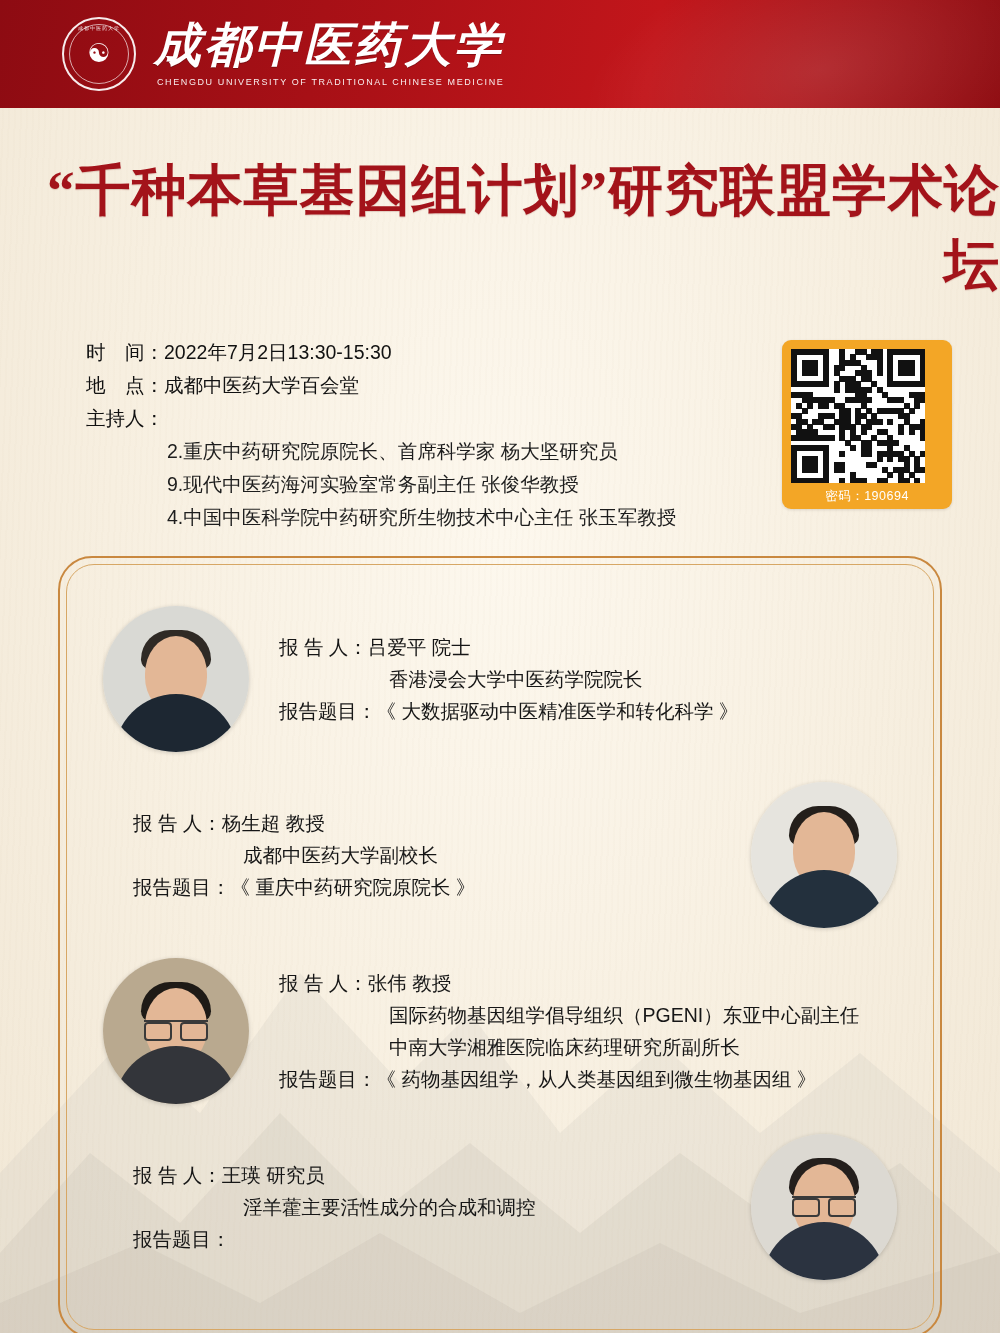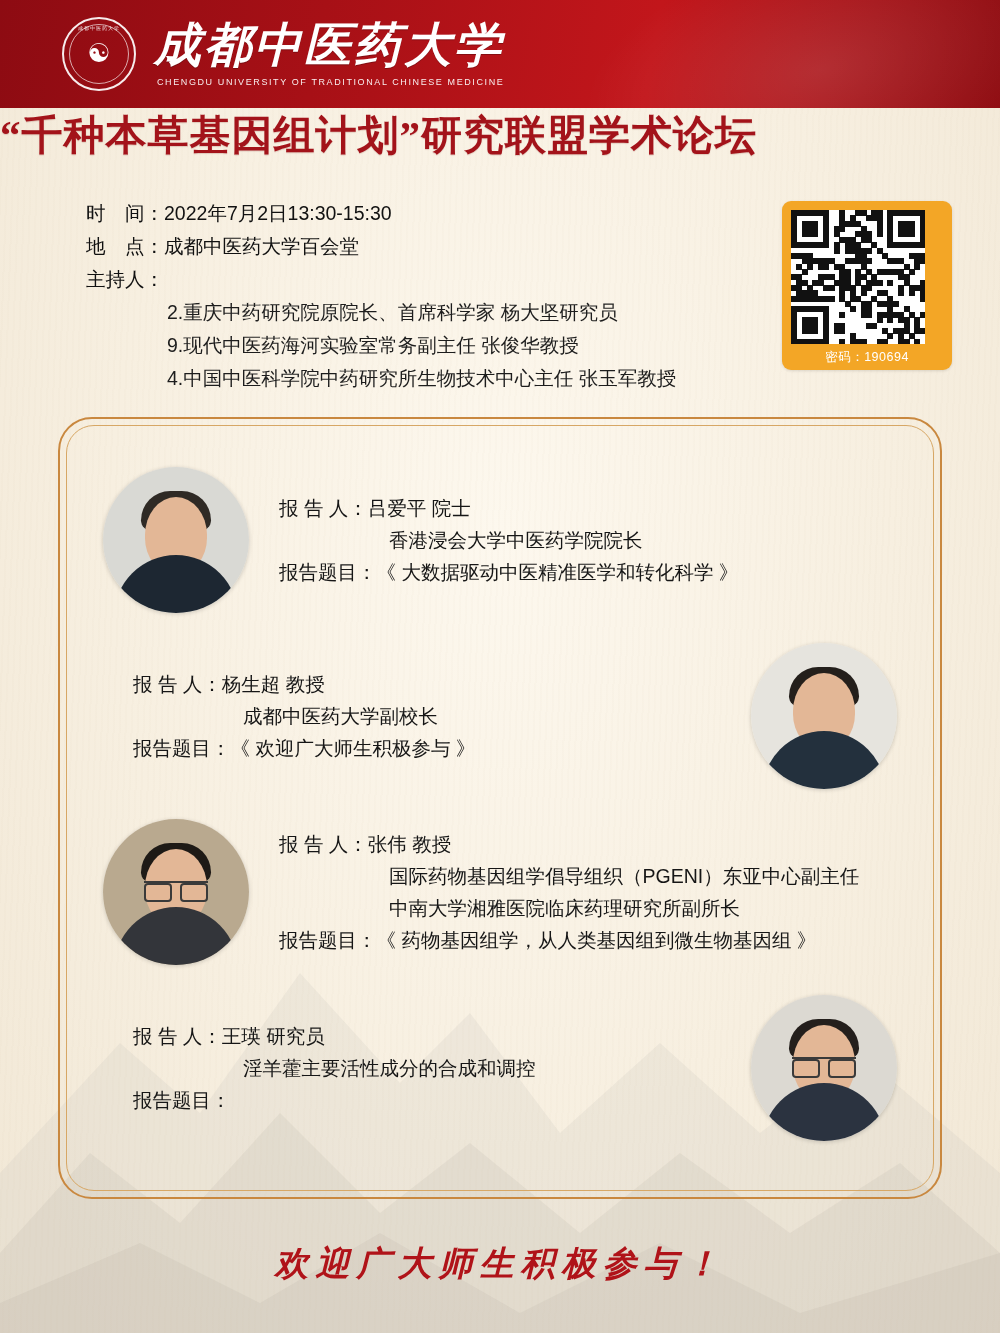--- a/index.html
+++ b/index.html
@@ -112,23 +112,24 @@
     font-size: 9px;
     letter-spacing: 1.6px;
     margin-top: 6px;
     padding-left: 3px;
   }
 
   
   .title {
     position: relative;
     z-index: 3;
-    text-align: left;
+    text-align: right;
+    margin-top: 46px;
     color: #a3131a;
-    font-size: 41px;
+    font-size: 55px;
     font-weight: 700;
     letter-spacing: 1px;
     font-family: "Liberation Serif", "DejaVu Serif", serif;
     text-shadow: 0 1px 1px rgba(120,30,20,0.18);
   }
 
   
   .info-wrap {
     position: relative;
     z-index: 3;
@@ -688,21 +689,21 @@
             <div class="shoulders" style="background:#23303d"></div>
           </div>
           <div class="s-text">
             <div class="s-line">
               <span class="s-key">报 告 人：</span>
               <span class="s-val">杨生超  教授</span>
             </div>
             <div class="s-indent">成都中医药大学副校长</div>
             <div class="s-line">
               <span class="s-key">报告题目：</span>
-              <span class="s-val">《 欢迎广大师生积极参与 》</span>
+              <span class="s-val">《 重庆中药研究院原院长 》</span>
             </div>
           </div>
         </div>
         <div class="speaker">
           <div class="avatar">
             <div class="bg" style="background:#b9a98f"></div>
             <div class="hair" style="background:#1e1a16"></div>
             <div class="head"></div>
             <div class="glasses"></div>
             <div class="shoulders" style="background:#33353a"></div>

